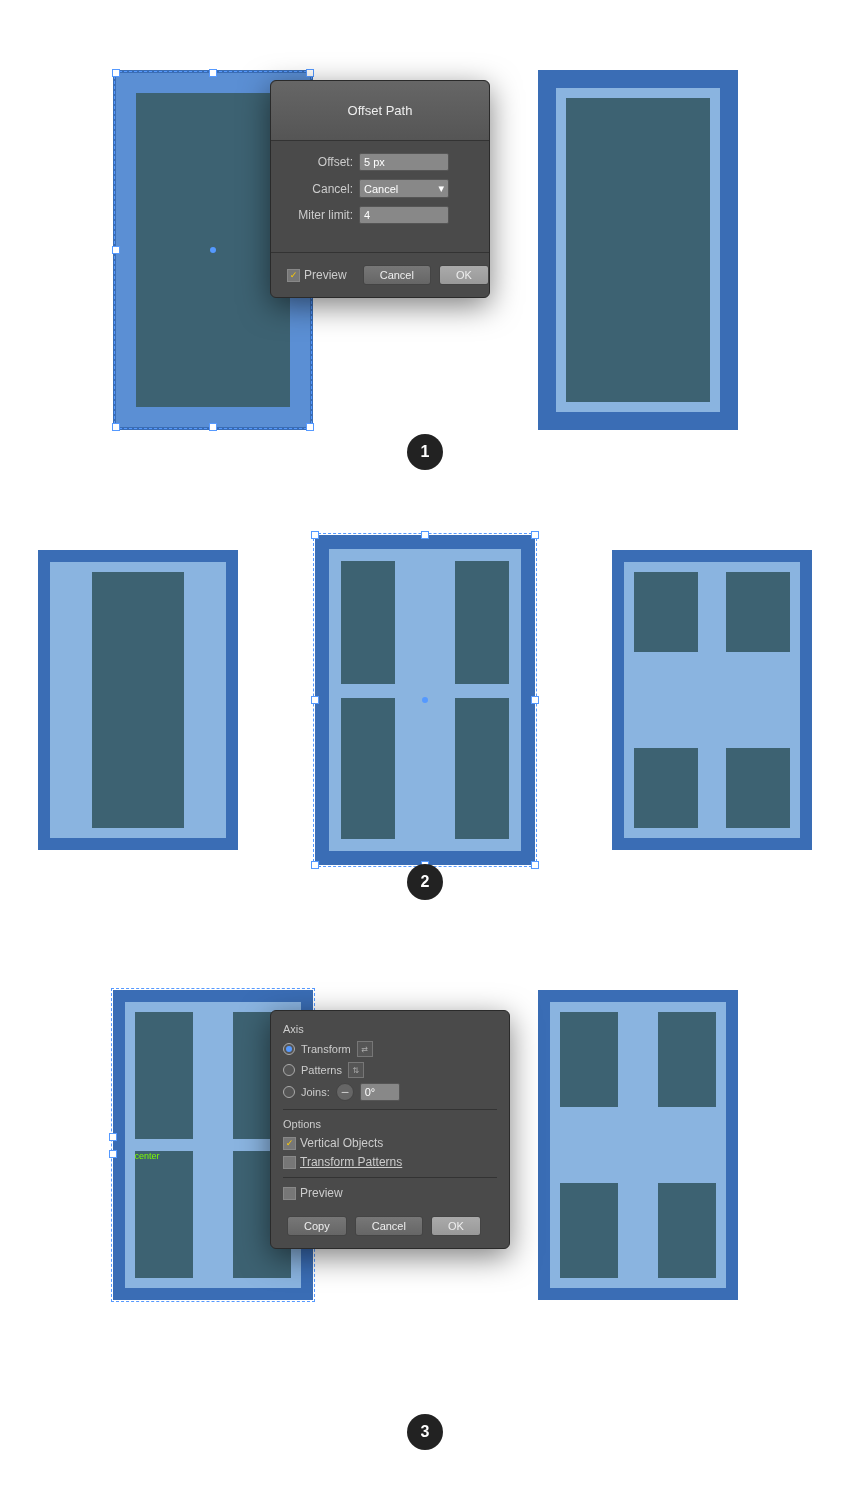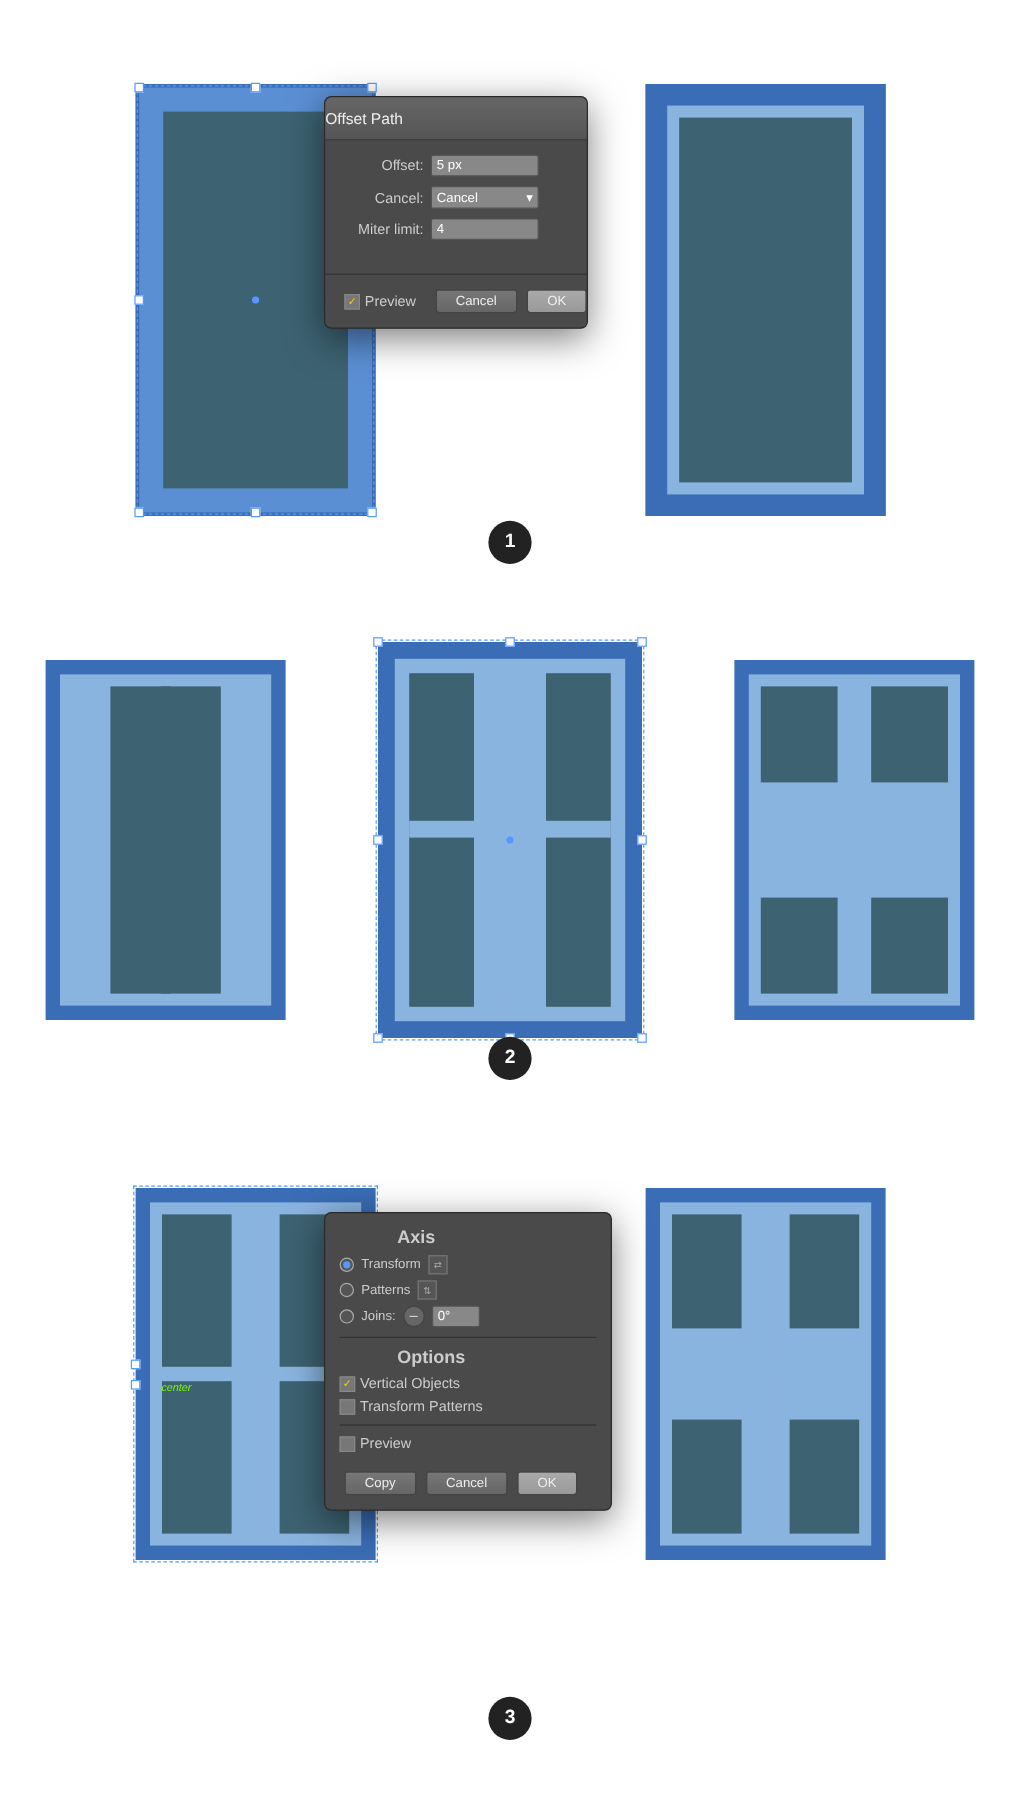--- a/index.html
+++ b/index.html
@@ -240,21 +240,20 @@
     .win3-left .div-h {
       position: absolute; left: 22px; right: 22px;
       top: 50%; height: 12px;
       background: #8ab4e0; transform: translateY(-50%);
     }
     .win3-left .center-label {
       position: absolute;
       bottom: 45%; left: 22px;
       color: #7cfc00;
       font-size: 9px;
-      font-style: italic;
     }
 
     .win3-right {
       width: 200px;
       height: 310px;
       background: #3a6db5;
       position: relative;
     }
     .win3-right .outer-light {
       position: absolute;
@@ -285,22 +284,22 @@
       border: 1px solid #2a2a2a;
       box-shadow: 0 8px 30px rgba(0,0,0,0.5);
       position: absolute;
       color: #e0e0e0;
       font-size: 12px;
     }
 
     .dialog-title-bar {
       background: linear-gradient(to bottom, #666, #555);
       border-radius: 6px 6px 0 0;
-      text-align: left;
-      padding: 10px 0;
+      text-align: center;
+      padding: 22px 0;
       font-size: 13px;
       color: #eee;
       border-bottom: 1px solid #333;
     }
 
     .dialog-body {
       padding: 12px 12px;
     }
 
     .dialog-row {
@@ -375,25 +374,24 @@
       padding: 3px 16px;
       font-size: 11px;
       cursor: pointer;
     }
     .btn-ok {
       background: linear-gradient(to bottom, #aaa, #999);
     }
 
     
     .reflect-section-title {
-      font-size: 15px;
-      font-weight: bold;
+      font-size: 11px;
+      font-weight: normal;
       color: #ccc;
       margin-bottom: 6px;
-      margin-left: 48px;
     }
 
     .radio-row {
       display: flex;
       align-items: center;
       gap: 6px;
       margin-bottom: 5px;
       color: #ccc;
       font-size: 11px;
     }
@@ -608,21 +606,21 @@
       </div>
 
       <hr class="dialog-divider">
 
       <div class="reflect-section-title">Options</div>
 
       <div class="checkbox-label" style="margin-bottom:5px;">
         <div class="checkbox">✓</div>
         <span>Vertical Objects</span>
       </div>
-      <div class="checkbox-label" style="margin-bottom:8px;">
+      <div class="checkbox-label" style="margin-bottom:8px;text-decoration:underline;">
         <div class="checkbox"></div>
         <span>Transform Patterns</span>
       </div>
 
       <hr class="dialog-divider">
 
       <div class="checkbox-label">
         <div class="checkbox"></div>
         <span>Preview</span>
       </div>

